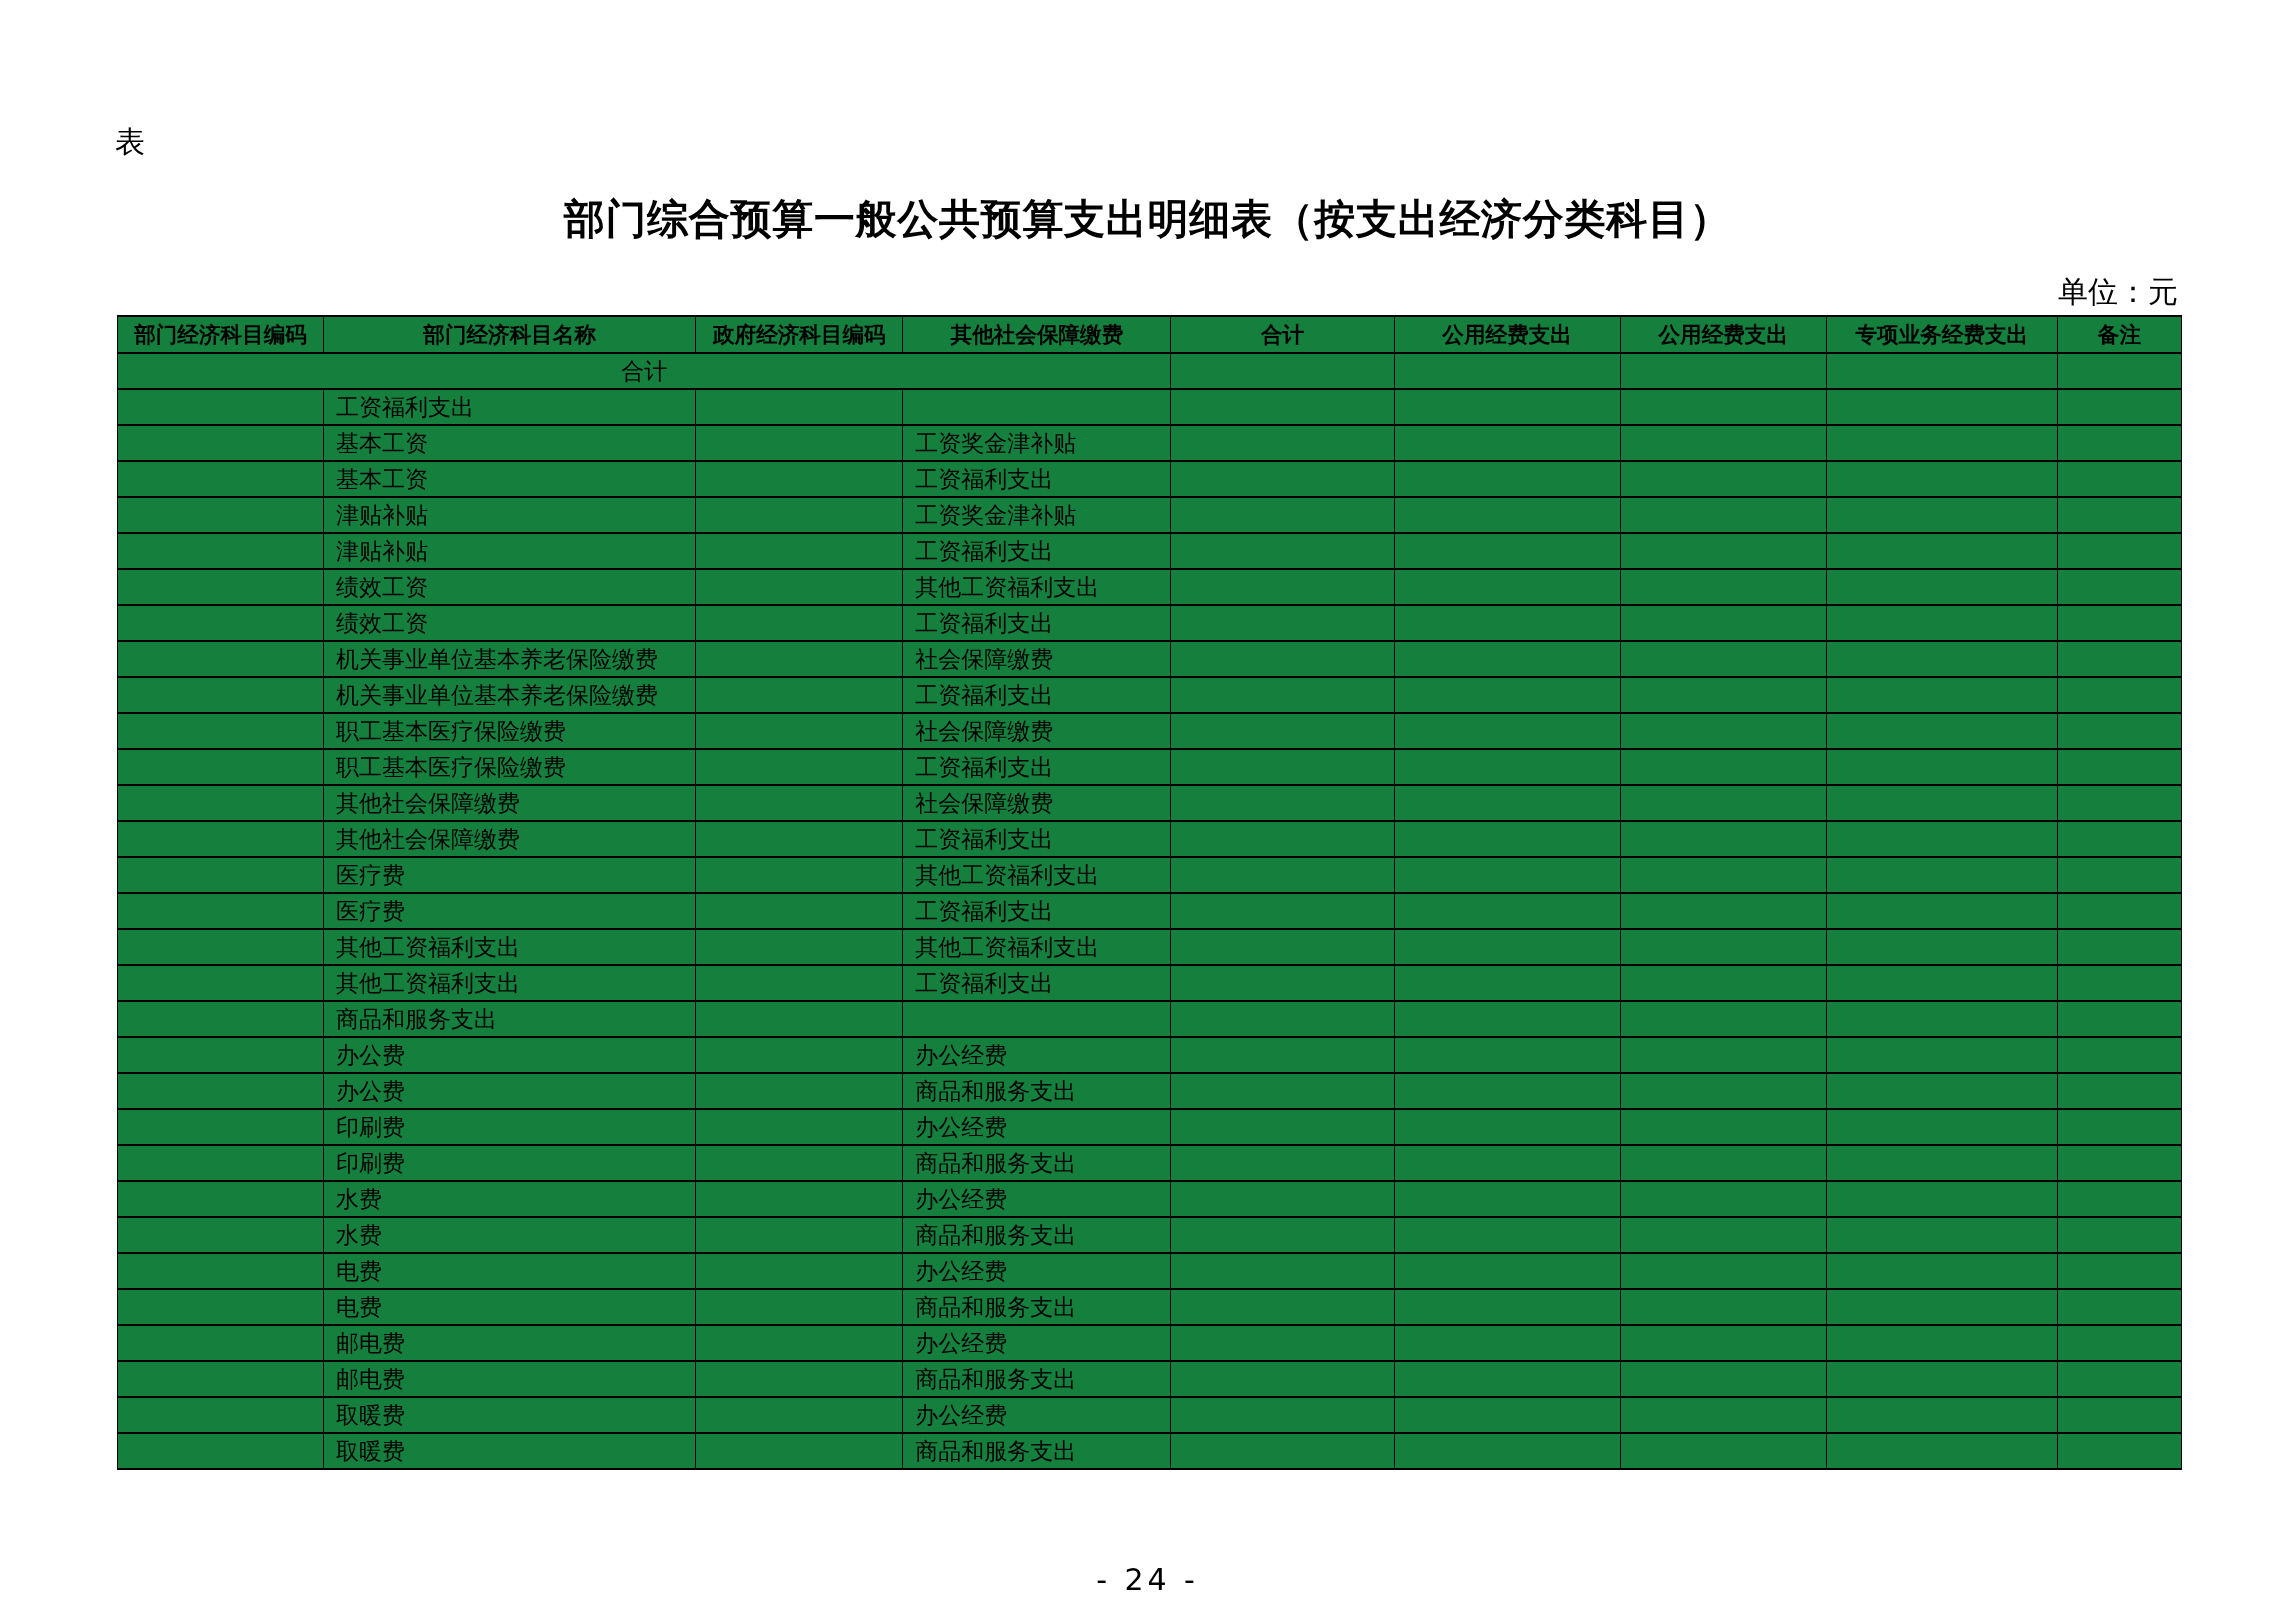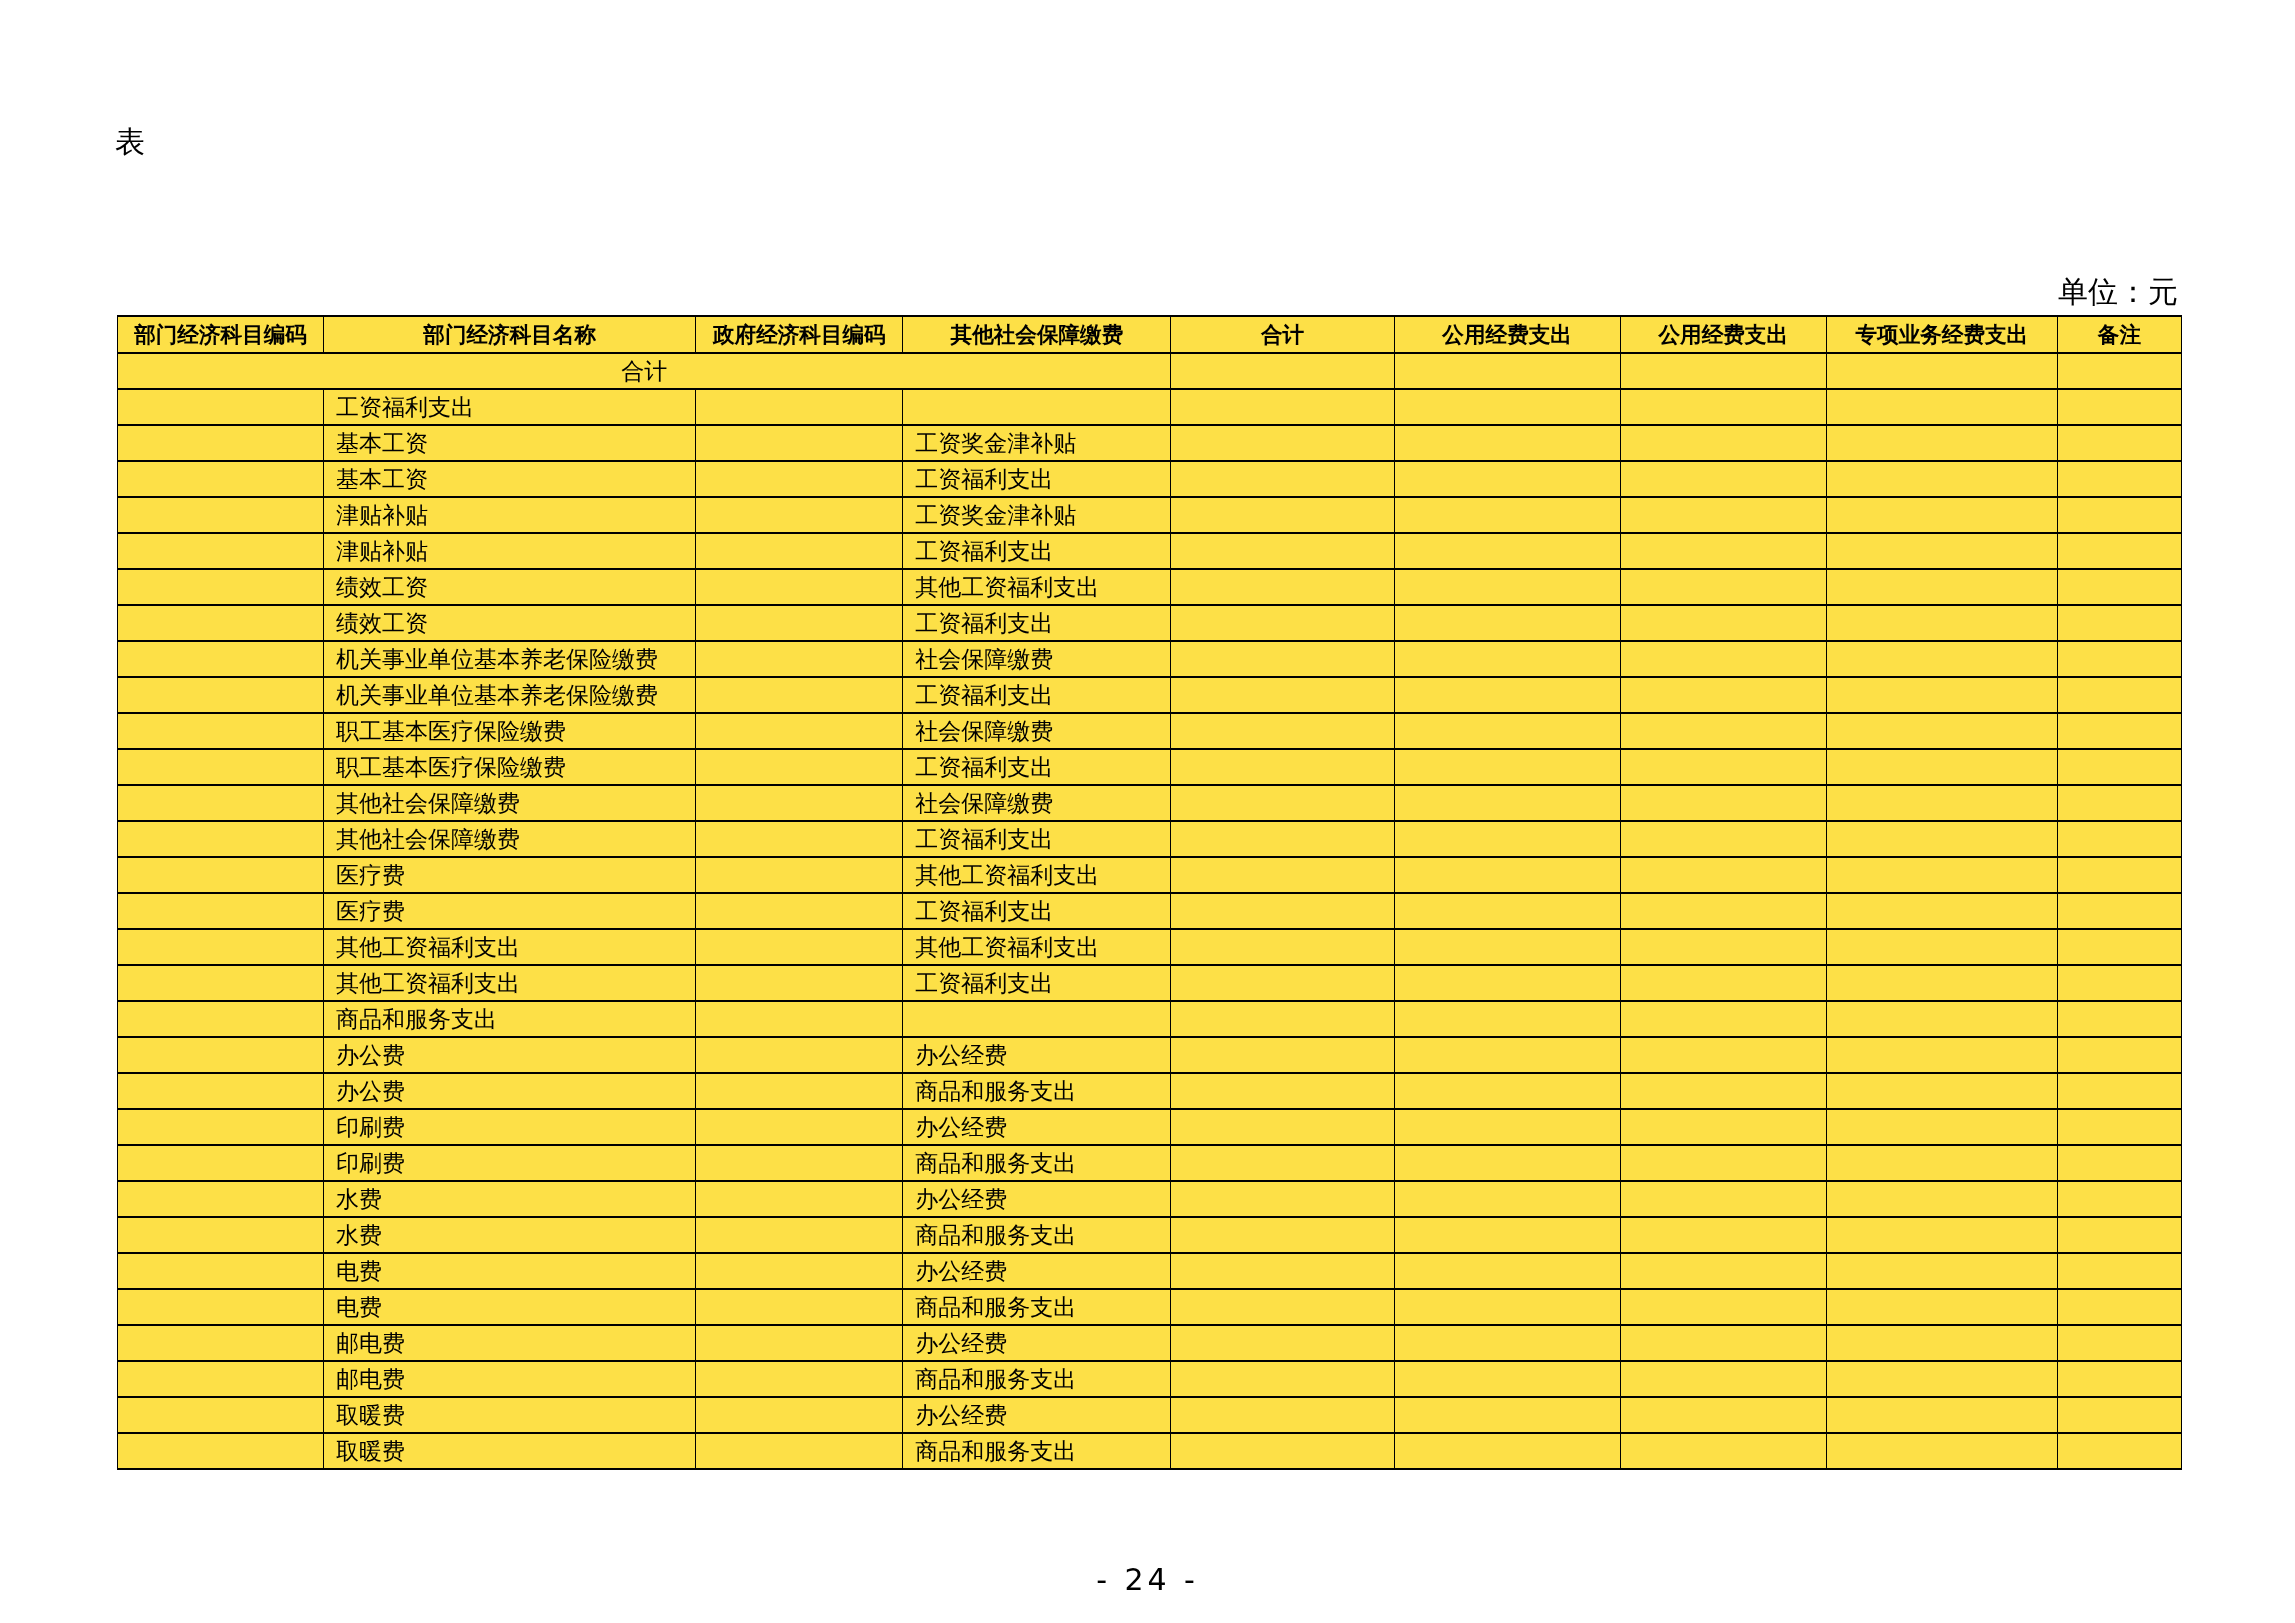--- a/index.html
+++ b/index.html
@@ -41,21 +41,21 @@
     font-size: 30px;
     line-height: 1.2;
   }
   table.budget-table {
     position: absolute;
     left: 117px;
     top: 315px;
     width: 2065px;
     border-collapse: collapse;
     table-layout: fixed;
-    background: #fde047;
+    background: #15803d;
   }
   .budget-table th,
   .budget-table td {
     border: 1.3px solid #000000;
     border-top-width: 2.6px;
     border-bottom-width: 2.6px;
     padding: 0;
     overflow: hidden;
     white-space: nowrap;
     vertical-align: middle;
@@ -90,20 +90,21 @@
     letter-spacing: 3.9px;
   }
 </style>
 </head>
 <body>
 
 <div class="page">
 
   <div class="corner-label">表</div>
 
+  <div class="doc-title">部门综合预算一般公共预算支出明细表（按支出经济分类科目）</div>
 
   <div class="unit-label">单位：元</div>
 
   <table class="budget-table">
     <colgroup>
       <col style="width:206px">
       <col style="width:372px">
       <col style="width:207px">
       <col style="width:268px">
       <col style="width:223px">

